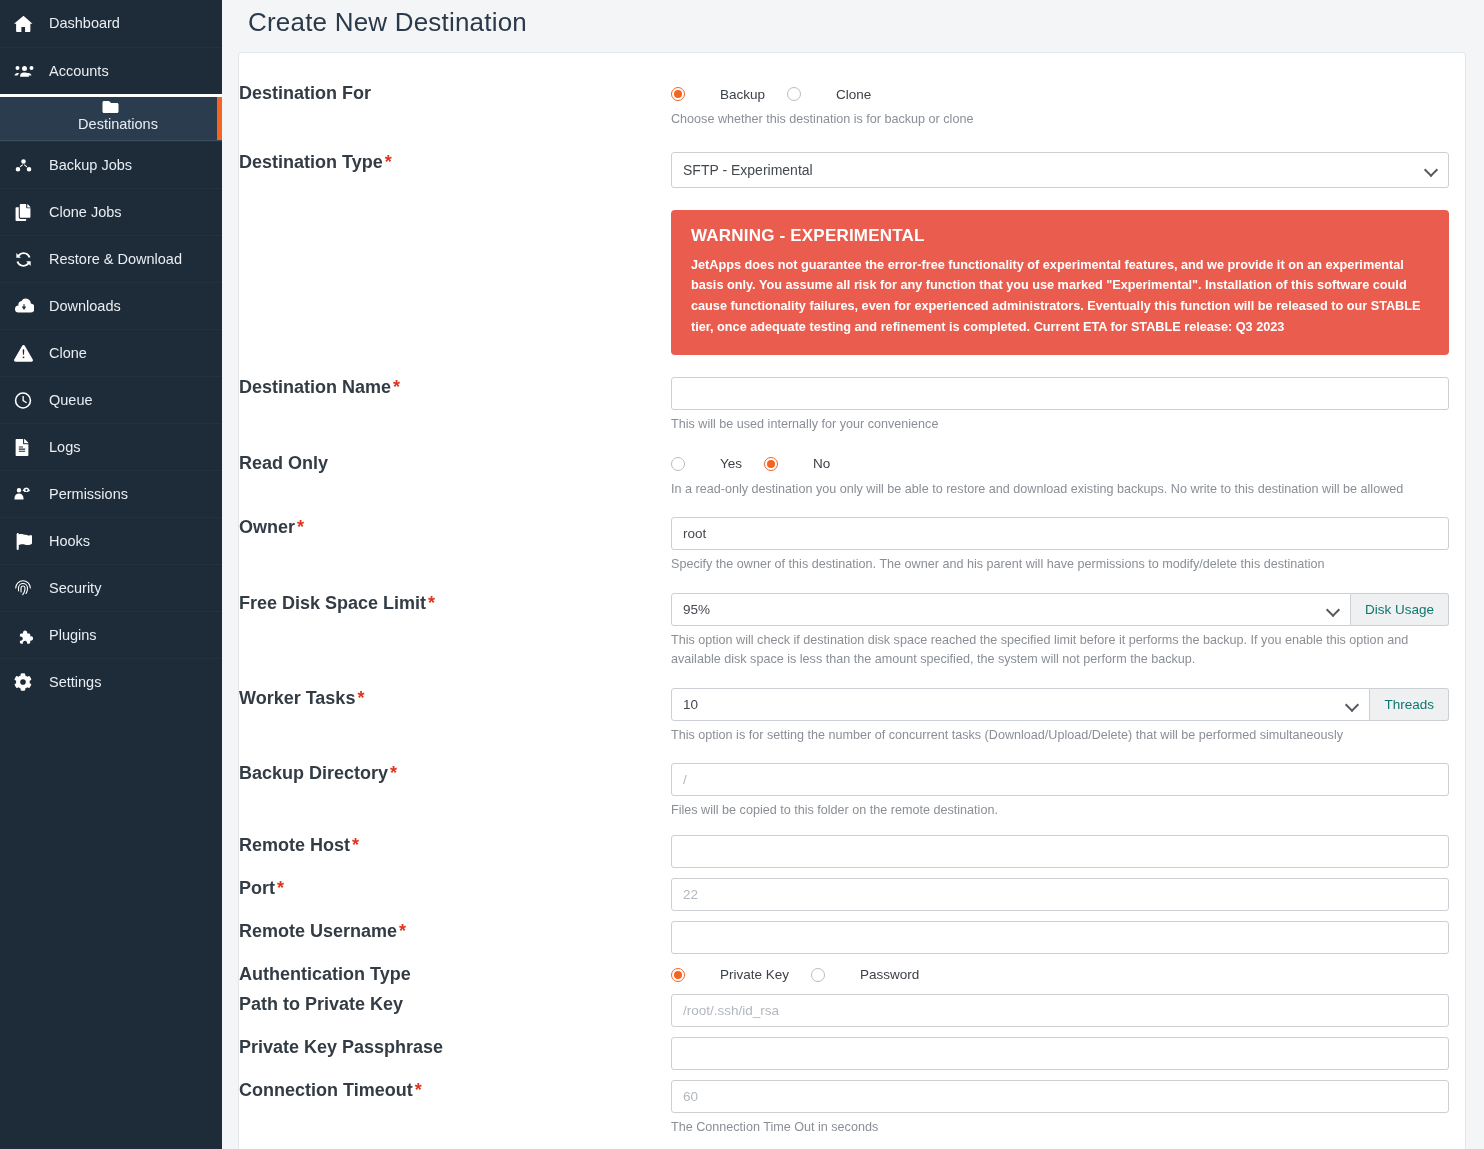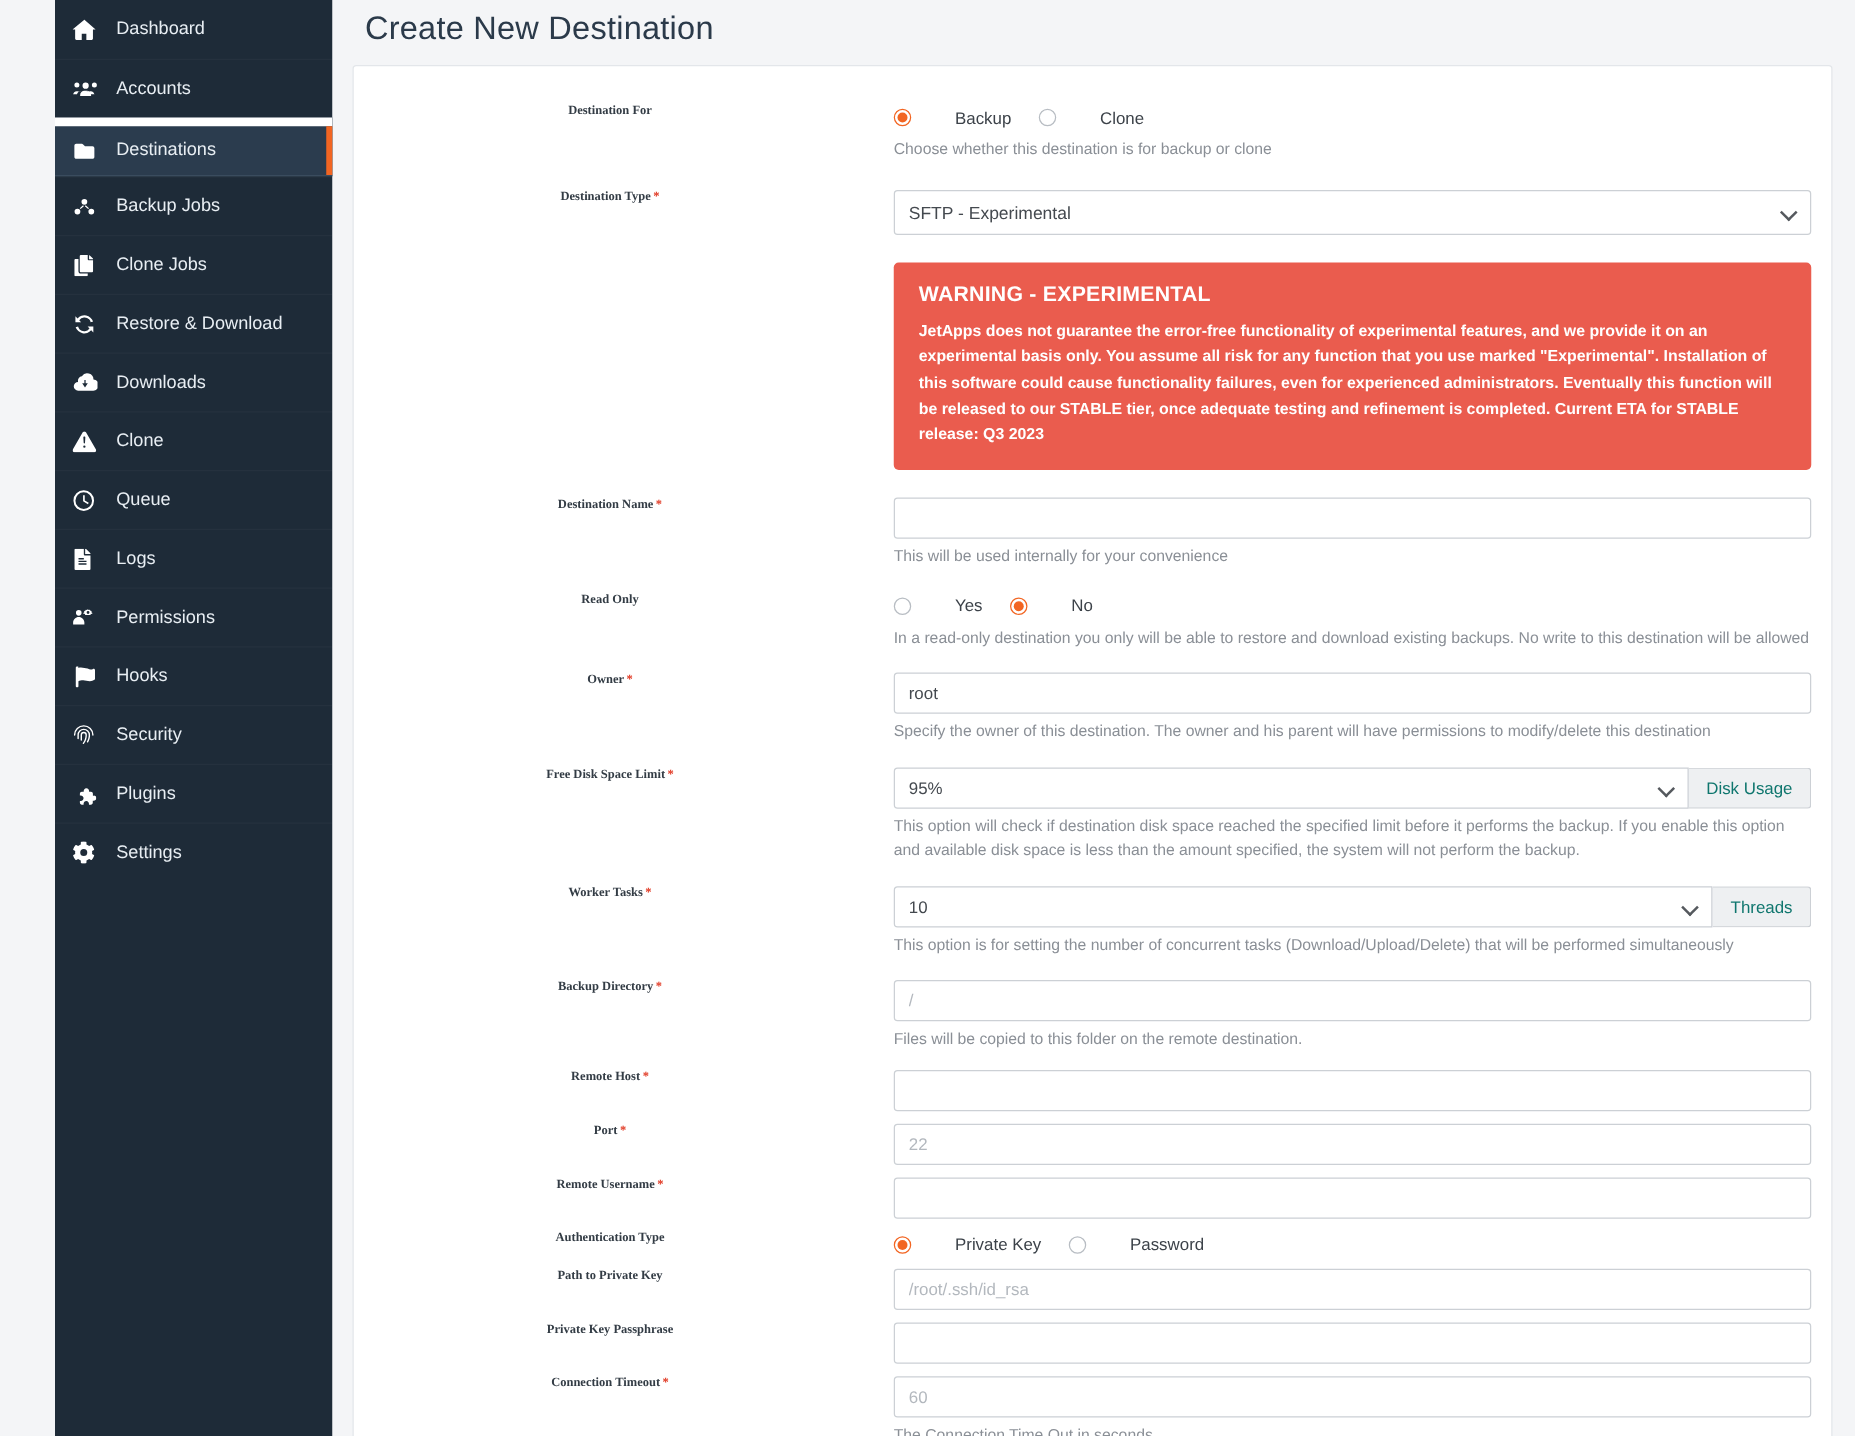--- a/index.html
+++ b/index.html
@@ -5,21 +5,21 @@
   * { box-sizing: border-box; }
   html, body {
     margin: 0; padding: 0;
     width: 1484px; height: 1149px;
     overflow: hidden;
     background: #f4f5f7;
     font-family: "Liberation Sans", sans-serif;
   }
 
   
-  .app { display: flex; width: 1484px; height: 1033px; padding-left: 44px; }
+  .app { display: flex; width: 1484px; height: 1033px; }
 
   
   .sidebar {
     width: 222px; min-width: 222px;
     background: #1e2b38;
     height: 1149px;
     padding-top: 0px;
     overflow: hidden;
   }
   .nav-item {
@@ -28,22 +28,23 @@
     padding-left: 14px;
     color: #e8eef3;
     font-size: 14.5px;
     position: relative;
     cursor: pointer;
     border-top: 1px solid rgba(255,255,255,0.03);
   }
   .nav-item:first-child { border-top: none; }
   .nav-item.active {
     background: #2b3c4e;
-    border-top: 7px solid #ffffff;
+    border-top: 3px solid #ffffff;
     border-bottom: 1px solid #3a4c5e;
+    flex-direction: column;
   }
   .nav-item.active::after {
     content: "";
     position: absolute; right: 0; top: 0; bottom: 0;
     width: 5px; background: #f26522;
   }
   .nav-icon {
     width: 26px; min-width: 26px; height: 20px;
     display: flex; align-items: center; justify-content: flex-start;
     margin-right: 9px;
@@ -78,27 +79,26 @@
   }
 
   
   .frow {
     display: flex;
     align-items: flex-start;
     margin-bottom: 0;
   }
   .flabel {
     width: 432px; min-width: 432px;
-    text-align: center;
+    text-align: left;
     padding-right: 22px;
-    font-size: 10px;
+    font-size: 18px;
     font-weight: bold;
     color: #333c45;
     line-height: 1.2;
-    font-family: Liberation Serif, serif;
   }
   .flabel .req { color: #e0341e; font-weight: bold; margin-left: 2px; }
   .fctrl { flex: 1; min-width: 0; }
 
   .help {
     font-size: 12.6px;
     color: #8a8f96;
     line-height: 1.55;
     margin-top: 5px;
   }

